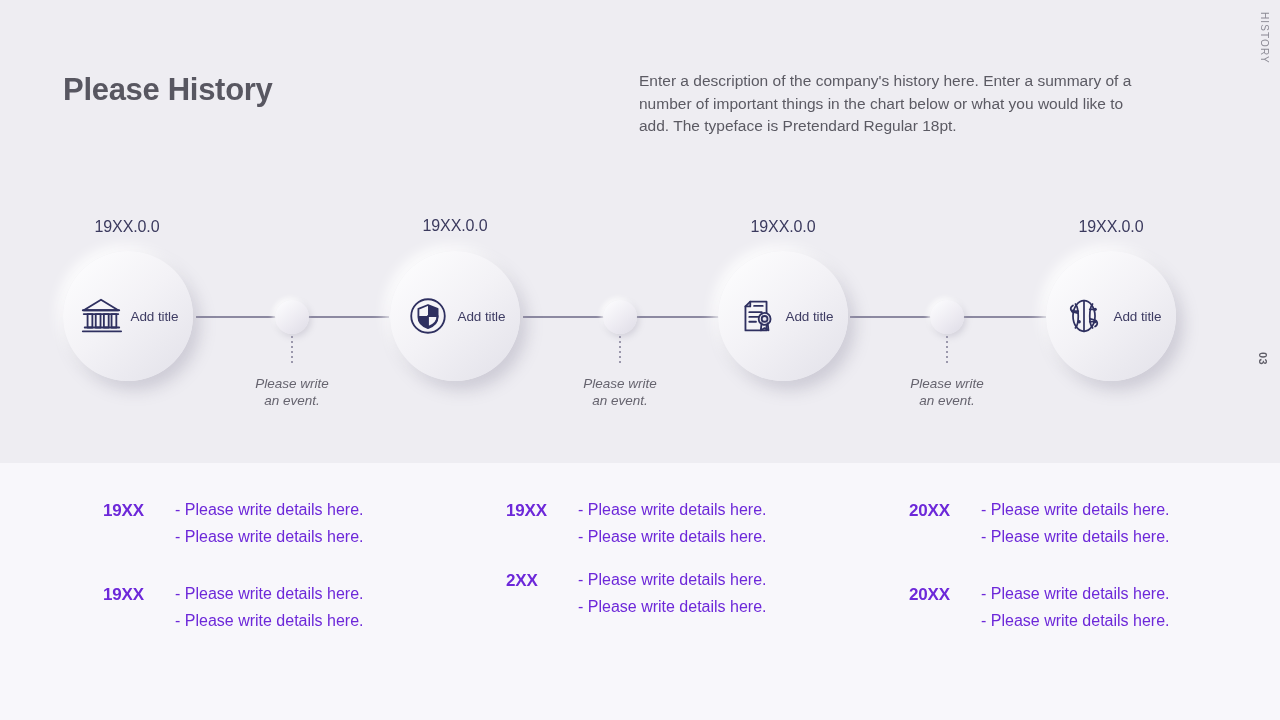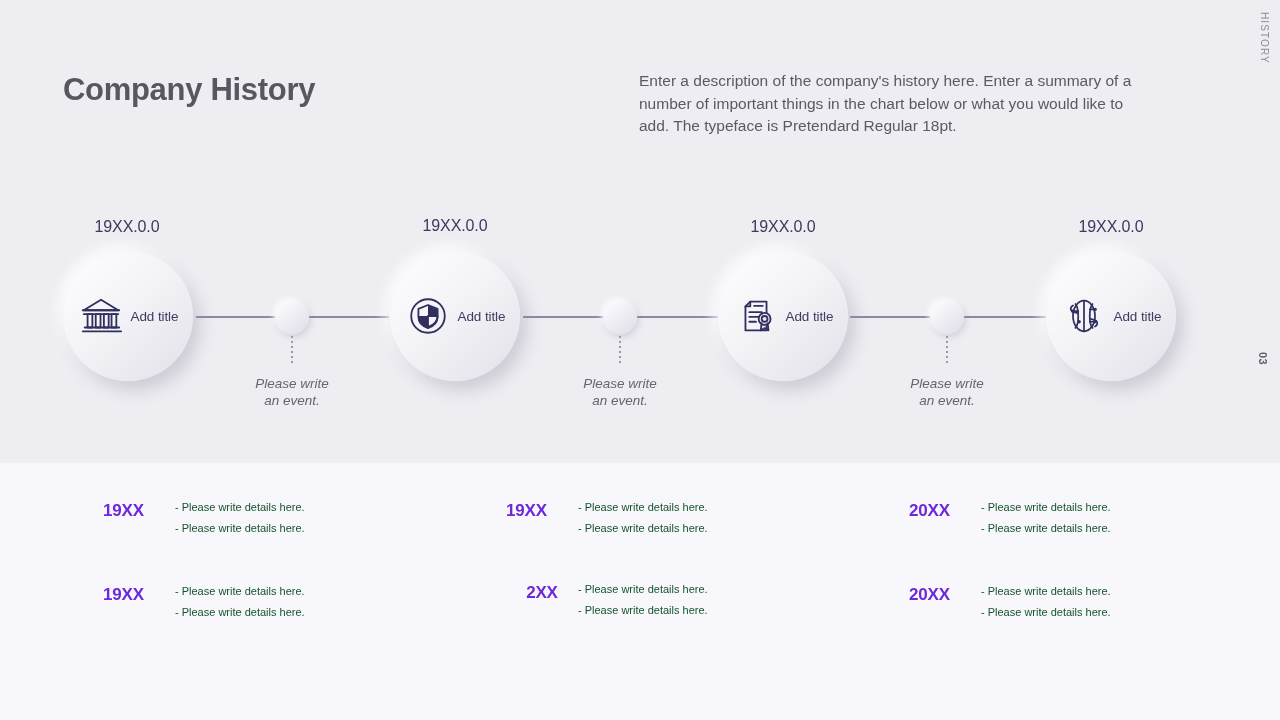--- a/index.html
+++ b/index.html
@@ -185,34 +185,34 @@
     font-size: 17px;
     font-weight: bold;
     color: #6d28d9;
     letter-spacing: -0.2px;
     width: 72px;
     flex: none;
     margin-left: 40px;
   }
   .detail-lines { display: flex; flex-direction: column; gap: 9px; }
   .detail-line {
-    font-size: 11px;
-    color: #14532d;
+    font-size: 16px;
+    color: #6d28d9;
     white-space: nowrap;
   }
 </style>
 </head>
 <body>
 
 <div class="slide">
 
   <div class="top-panel"></div>
   <div class="bottom-panel"></div>
 
-  <div class="page-title">Company History</div>
+  <div class="page-title">Please History</div>
   <div class="page-desc">Enter a description of the company's history here. Enter a summary of a number of important things in the chart below or what you would like to add. The typeface is Pretendard Regular 18pt.</div>
 
   <div class="edge-label">HISTORY</div>
   <div class="edge-page">03</div>
 
   <div class="timeline">
 
     <div class="track s1"></div>
     <div class="track s2"></div>
     <div class="track s3"></div>
@@ -348,21 +348,21 @@
     </div>
 
     <div class="detail-item" style="left:63px; top:122px;">
       <span class="detail-year">19XX</span>
       <span class="detail-lines">
         <span class="detail-line">- Please write details here.</span>
         <span class="detail-line">- Please write details here.</span>
       </span>
     </div>
 
-    <div class="detail-item" style="left:466px; top:120px;text-align:center;">
+    <div class="detail-item" style="left:466px; top:108px;">
       <span class="detail-year">2XX</span>
       <span class="detail-lines">
         <span class="detail-line">- Please write details here.</span>
         <span class="detail-line">- Please write details here.</span>
       </span>
     </div>
 
     <div class="detail-item" style="left:869px; top:122px;">
       <span class="detail-year">20XX</span>
       <span class="detail-lines">

